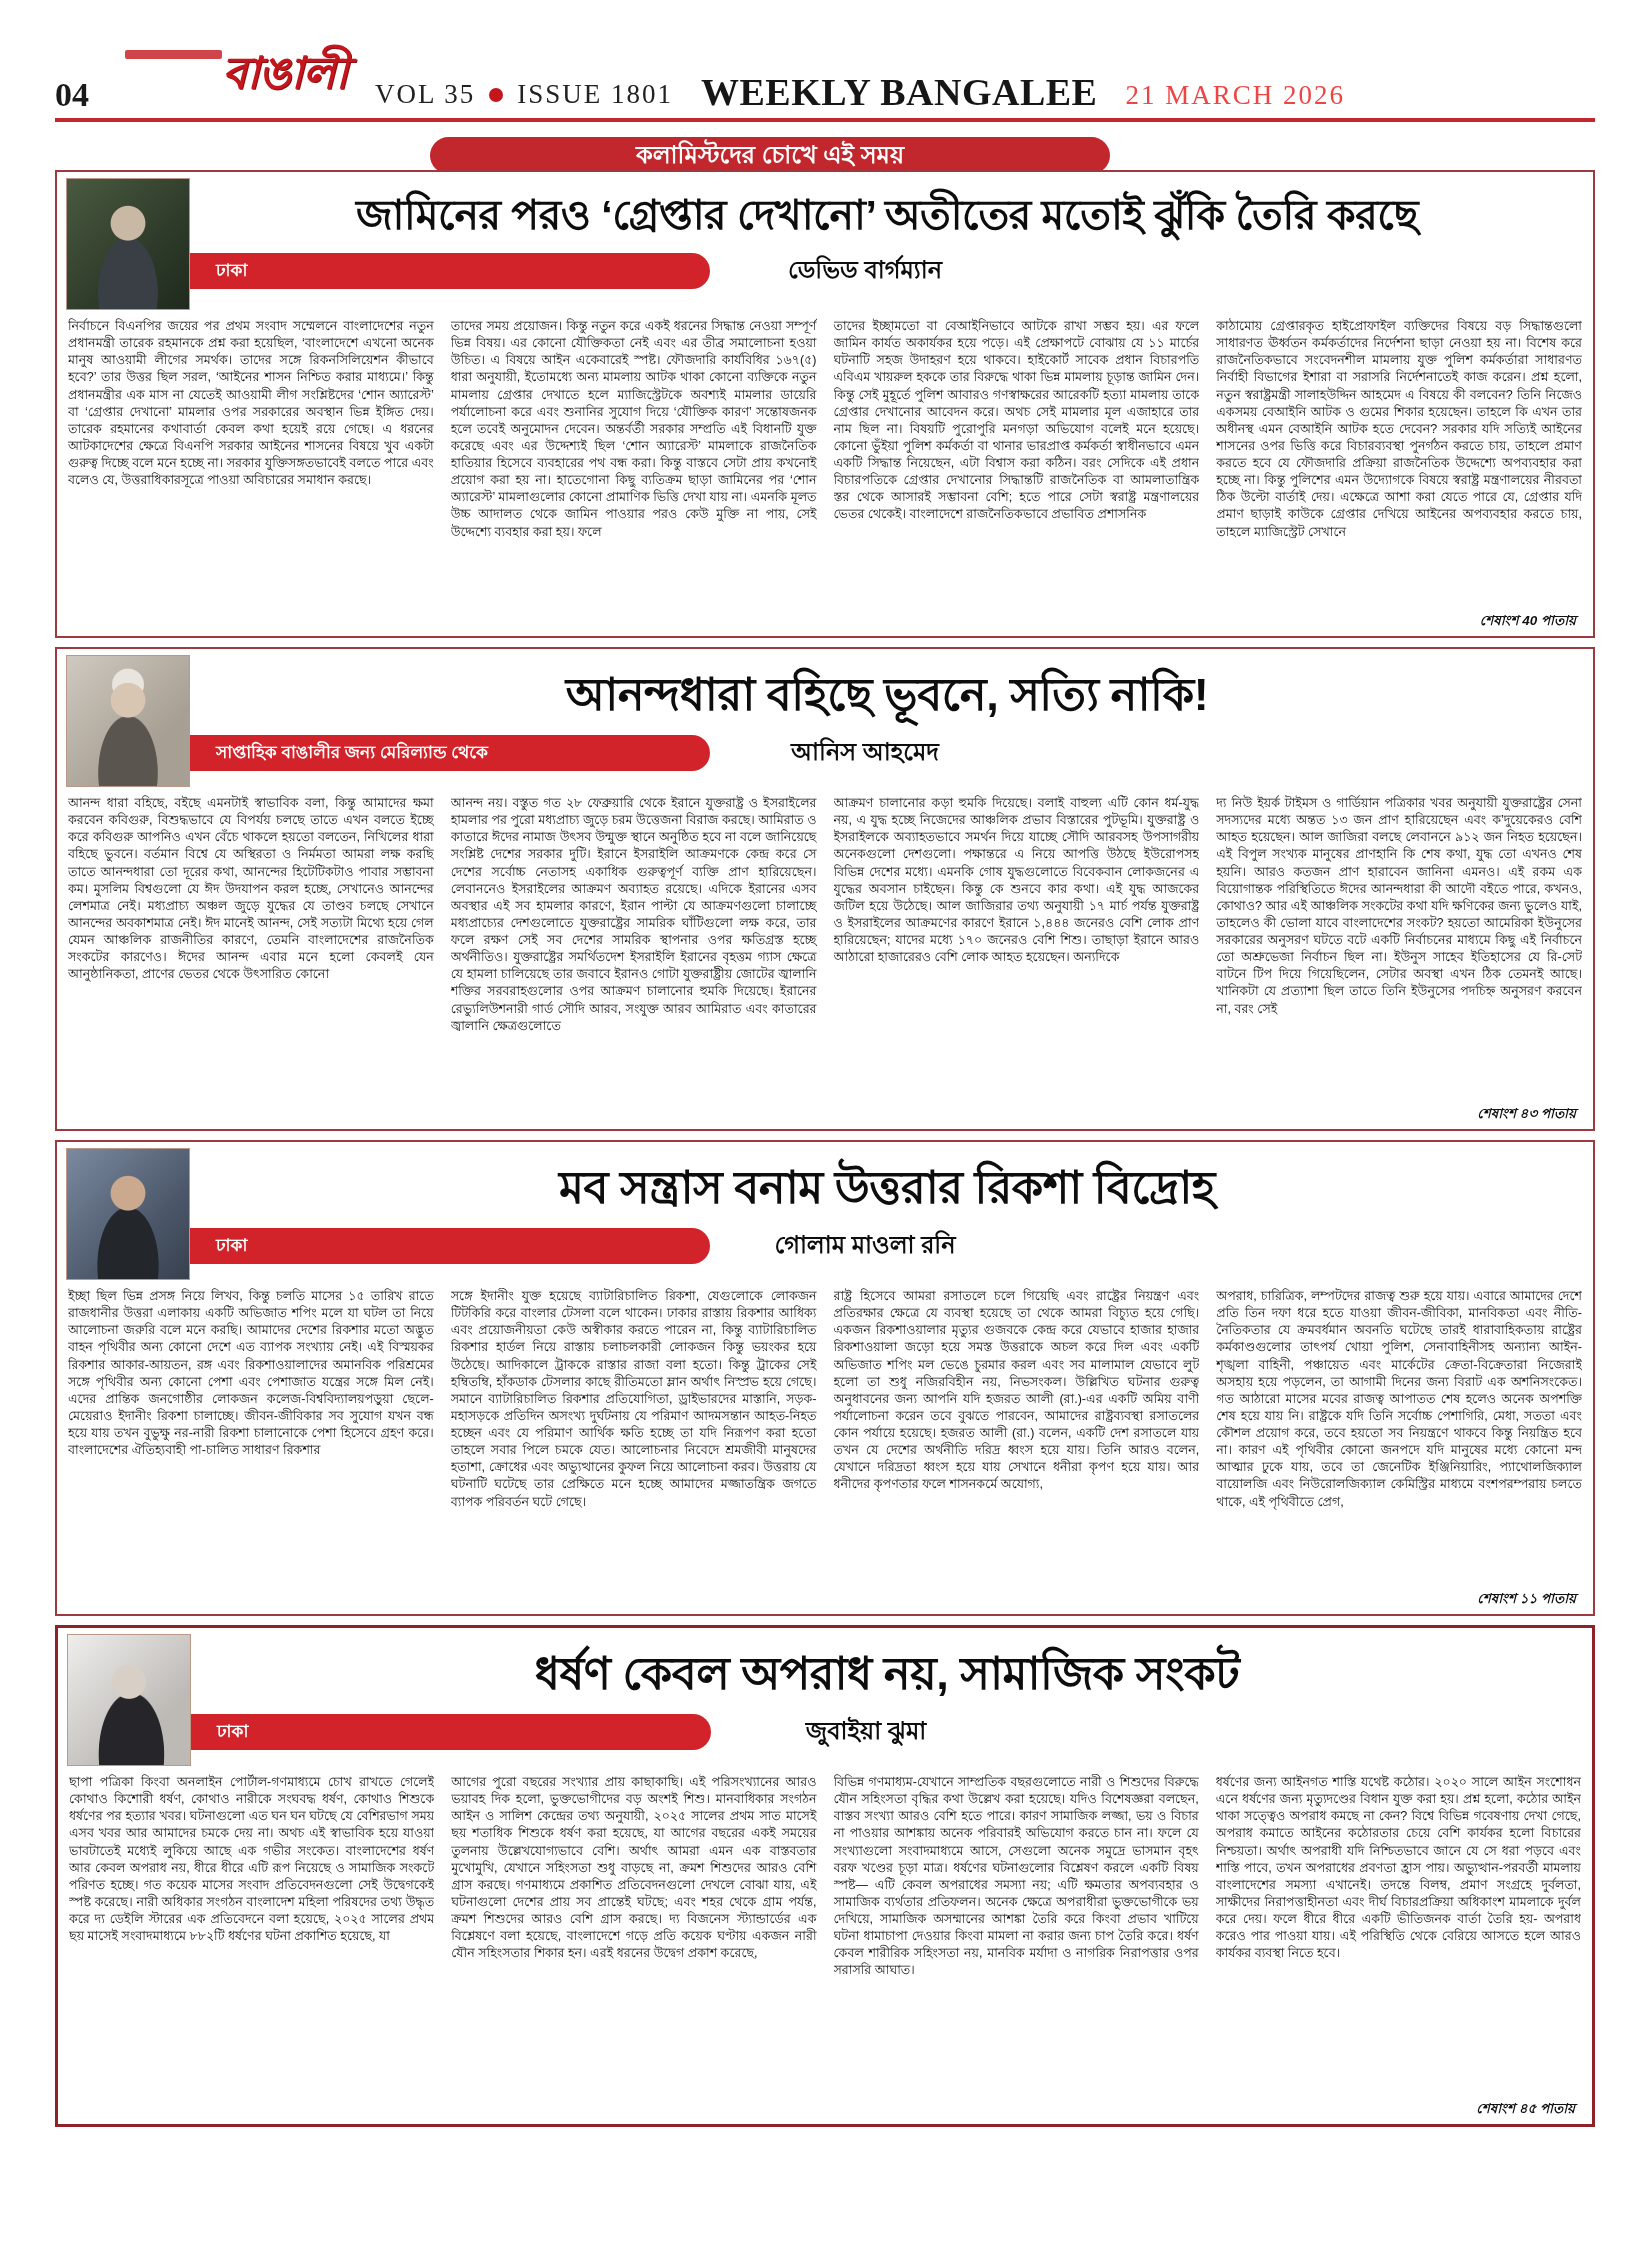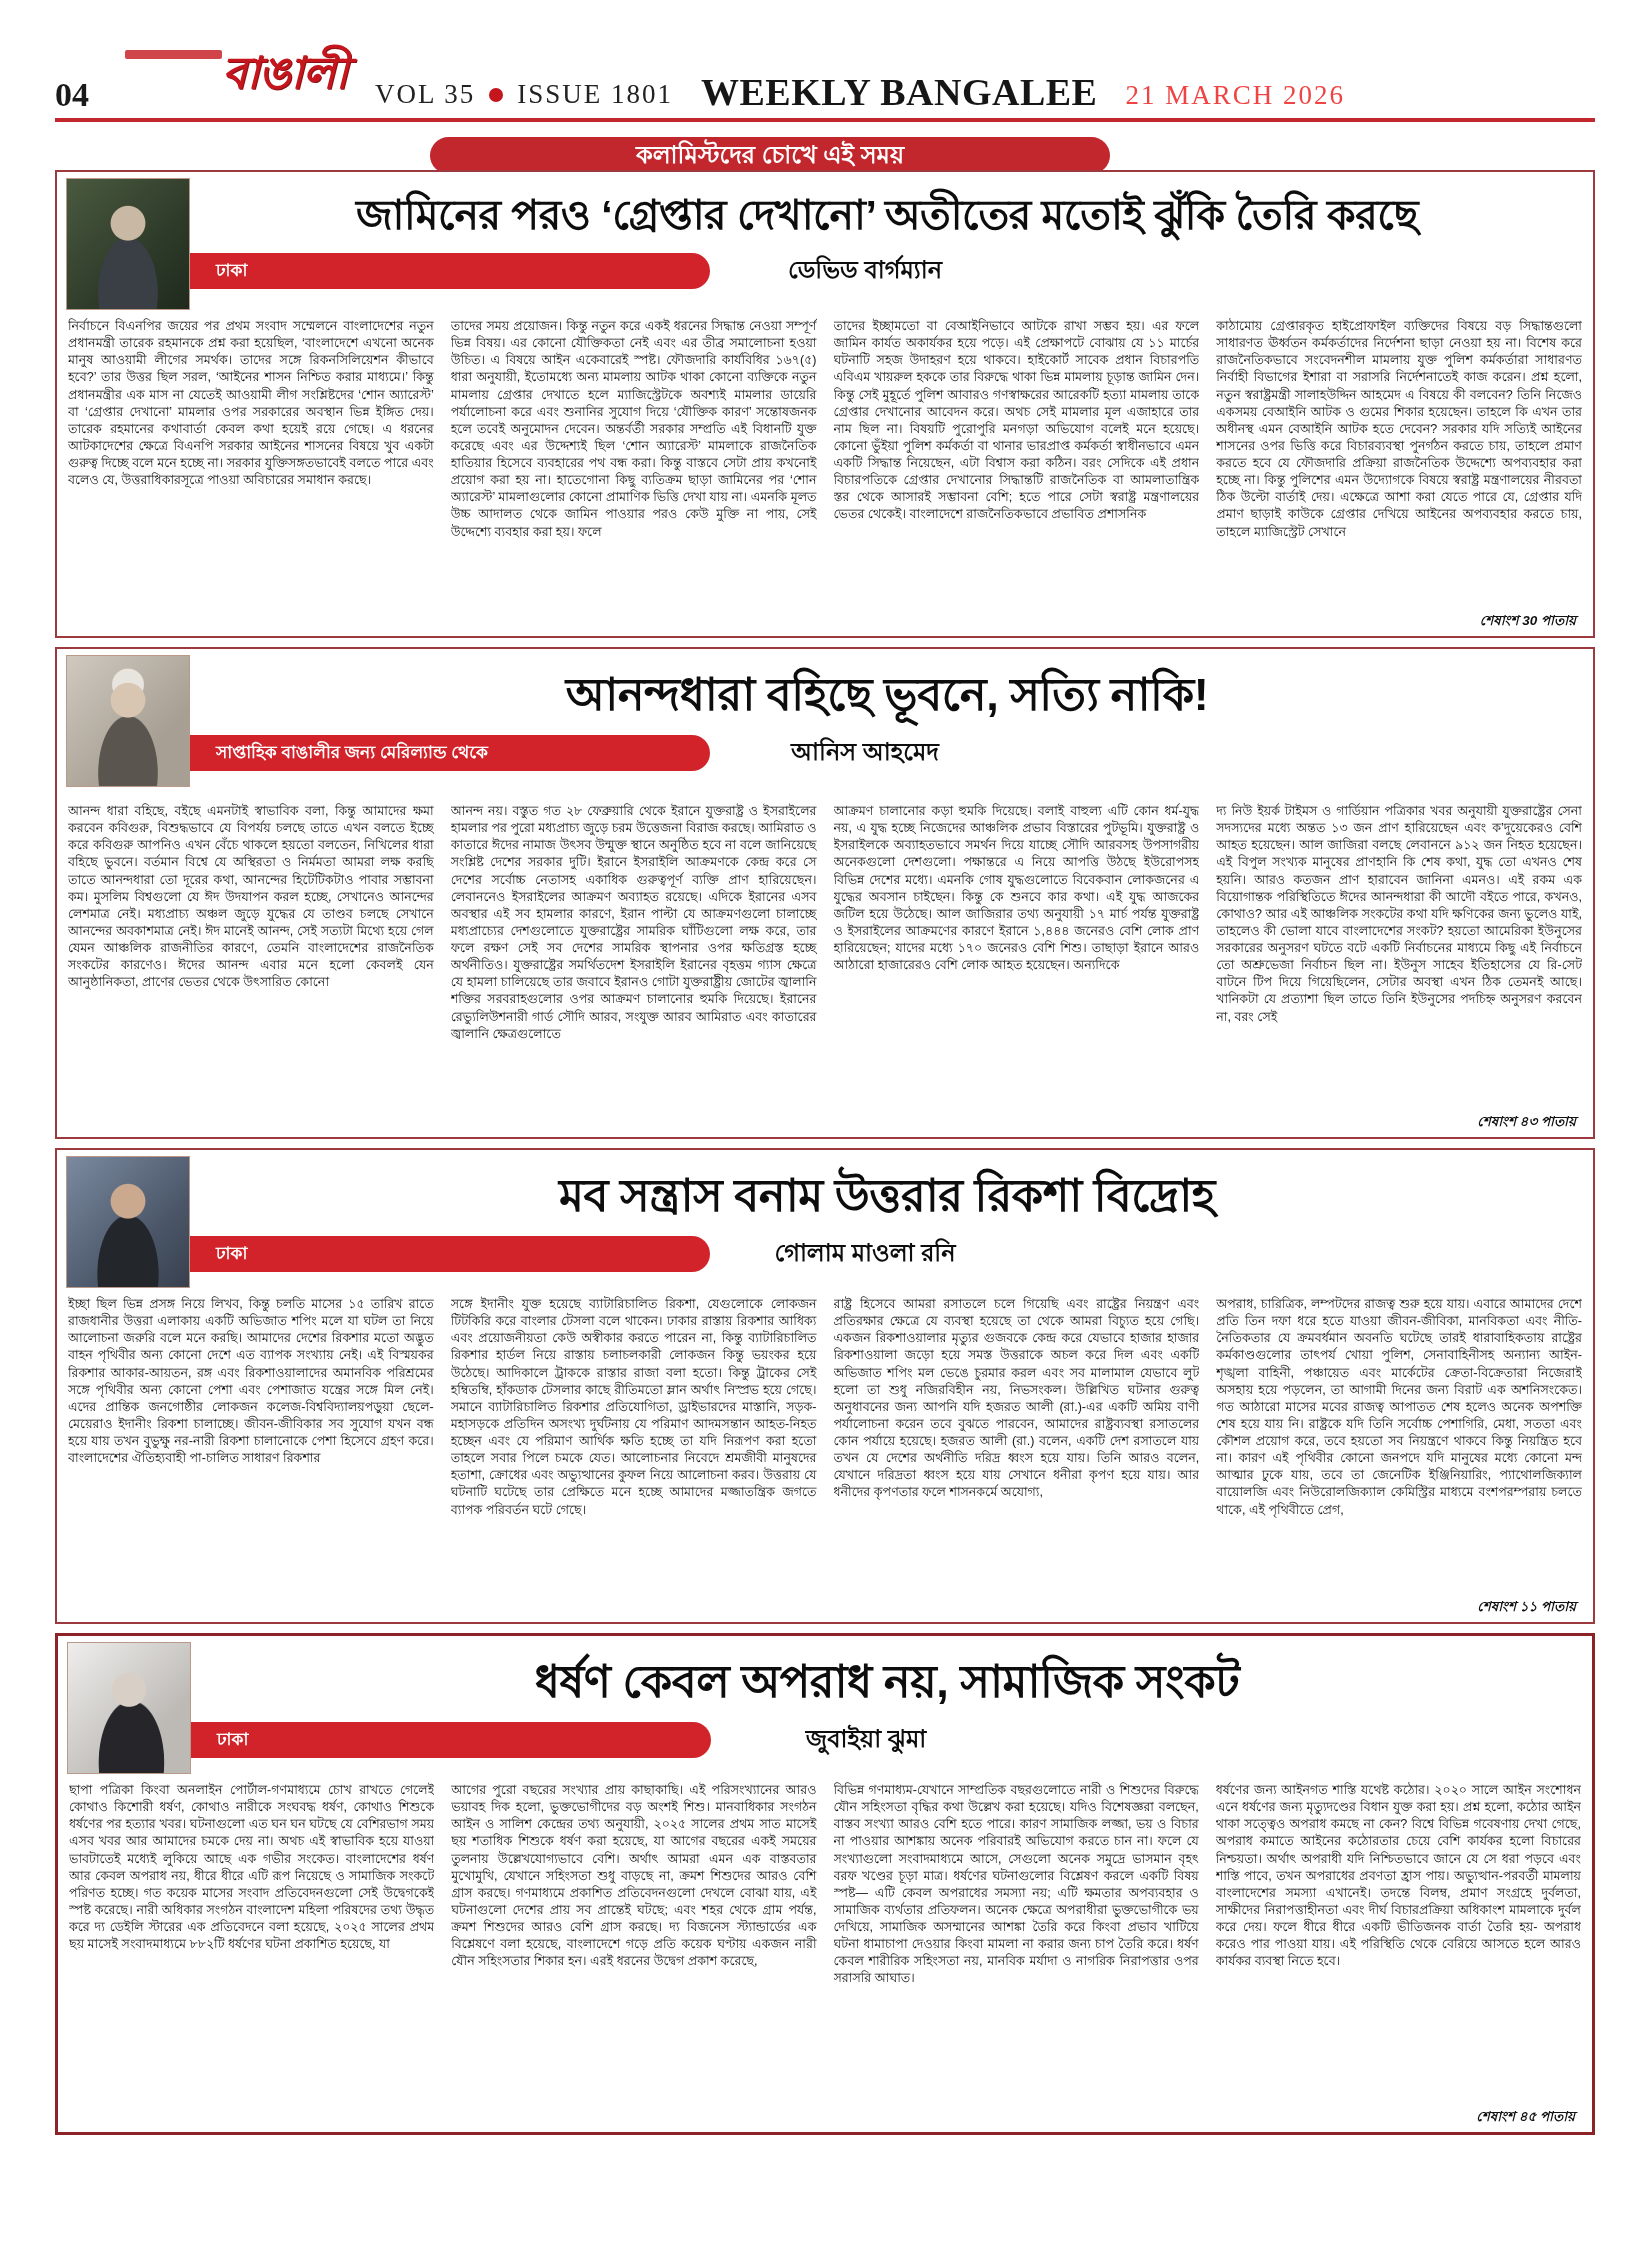--- a/index.html
+++ b/index.html
@@ -67,21 +67,21 @@
   .meta { display:flex; align-items:center; height:40px; margin-top:2px; }
   .pill {
     width:520px; height:36px; background:#d2232a; color:#fff;
     border-radius:0 20px 20px 0; display:flex; align-items:center;
     padding-left:26px; font-size:17px; font-weight:bold;
   }
   .byline { width:310px; text-align:center; font-size:24px; font-weight:bold; color:#0d0d0d; }
   .cols { display:flex; gap:17px; padding:8px 2px 2px 2px; }
   .col { flex:1 1 0; font-size:12.6px; line-height:1.36; text-align:justify; color:#141414; overflow:hidden; min-width:0; }
   .article-1 .cols .col { height:312px; }
-  .article-2 .cols .col { height:328px;margin-top:8px; }
+  .article-2 .cols .col { height:328px; }
   .article-3 .cols .col { height:320px; }
   .article-4 .cols .col { height:344px; }
   .col.lastcol { display:flex; flex-direction:column; }
   .col .coltext { flex:1 1 auto; overflow:hidden; }
   .cont { flex:0 0 auto; text-align:right; font-style:italic; font-weight:bold; font-size:13.5px; padding:2px 6px 0 0; color:#111; }
 </style>
 </head>
 <body>
 
 <div class="masthead">
@@ -114,21 +114,21 @@
         <div class="byline">ডেভিড বার্গম্যান</div>
       </div>
     </div>
   </div>
   <div class="cols">
     <div class="col">নির্বাচনে বিএনপির জয়ের পর প্রথম সংবাদ সম্মেলনে বাংলাদেশের নতুন প্রধানমন্ত্রী তারেক রহমানকে প্রশ্ন করা হয়েছিল, ‘বাংলাদেশে এখনো অনেক মানুষ আওয়ামী লীগের সমর্থক। তাদের সঙ্গে রিকনসিলিয়েশন কীভাবে হবে?’ তার উত্তর ছিল সরল, ‘আইনের শাসন নিশ্চিত করার মাধ্যমে।’ কিন্তু প্রধানমন্ত্রীর এক মাস না যেতেই আওয়ামী লীগ সংশ্লিষ্টদের ‘শোন অ্যারেস্ট’ বা ‘গ্রেপ্তার দেখানো’ মামলার ওপর সরকারের অবস্থান ভিন্ন ইঙ্গিত দেয়। তারেক রহমানের কথাবার্তা কেবল কথা হয়েই রয়ে গেছে। এ ধরনের আটকাদেশের ক্ষেত্রে বিএনপি সরকার আইনের শাসনের বিষয়ে খুব একটা গুরুত্ব দিচ্ছে বলে মনে হচ্ছে না। সরকার যুক্তিসঙ্গতভাবেই বলতে পারে এবং বলেও যে, উত্তরাধিকারসূত্রে পাওয়া অবিচারের সমাধান করছে।</div>
     <div class="col">তাদের সময় প্রয়োজন। কিন্তু নতুন করে একই ধরনের সিদ্ধান্ত নেওয়া সম্পূর্ণ ভিন্ন বিষয়। এর কোনো যৌক্তিকতা নেই এবং এর তীব্র সমালোচনা হওয়া উচিত। এ বিষয়ে আইন একেবারেই স্পষ্ট। ফৌজদারি কার্যবিধির ১৬৭(৫) ধারা অনুযায়ী, ইতোমধ্যে অন্য মামলায় আটক থাকা কোনো ব্যক্তিকে নতুন মামলায় গ্রেপ্তার দেখাতে হলে ম্যাজিস্ট্রেটকে অবশ্যই মামলার ডায়েরি পর্যালোচনা করে এবং শুনানির সুযোগ দিয়ে ‘যৌক্তিক কারণ’ সন্তোষজনক হলে তবেই অনুমোদন দেবেন। অন্তর্বর্তী সরকার সম্প্রতি এই বিধানটি যুক্ত করেছে এবং এর উদ্দেশ্যই ছিল ‘শোন অ্যারেস্ট’ মামলাকে রাজনৈতিক হাতিয়ার হিসেবে ব্যবহারের পথ বন্ধ করা। কিন্তু বাস্তবে সেটা প্রায় কখনোই প্রয়োগ করা হয় না। হাতেগোনা কিছু ব্যতিক্রম ছাড়া জামিনের পর ‘শোন অ্যারেস্ট’ মামলাগুলোর কোনো প্রামাণিক ভিত্তি দেখা যায় না। এমনকি মূলত উচ্চ আদালত থেকে জামিন পাওয়ার পরও কেউ মুক্তি না পায়, সেই উদ্দেশ্যে ব্যবহার করা হয়। ফলে</div>
     <div class="col">তাদের ইচ্ছামতো বা বেআইনিভাবে আটকে রাখা সম্ভব হয়। এর ফলে জামিন কার্যত অকার্যকর হয়ে পড়ে। এই প্রেক্ষাপটে বোঝায় যে ১১ মার্চের ঘটনাটি সহজ উদাহরণ হয়ে থাকবে। হাইকোর্ট সাবেক প্রধান বিচারপতি এবিএম খায়রুল হককে তার বিরুদ্ধে থাকা ভিন্ন মামলায় চূড়ান্ত জামিন দেন। কিন্তু সেই মুহূর্তে পুলিশ আবারও গণস্বাক্ষরের আরেকটি হত্যা মামলায় তাকে গ্রেপ্তার দেখানোর আবেদন করে। অথচ সেই মামলার মূল এজাহারে তার নাম ছিল না। বিষয়টি পুরোপুরি মনগড়া অভিযোগ বলেই মনে হয়েছে। কোনো ভুঁইয়া পুলিশ কর্মকর্তা বা থানার ভারপ্রাপ্ত কর্মকর্তা স্বাধীনভাবে এমন একটি সিদ্ধান্ত নিয়েছেন, এটা বিশ্বাস করা কঠিন। বরং সেদিকে এই প্রধান বিচারপতিকে গ্রেপ্তার দেখানোর সিদ্ধান্তটি রাজনৈতিক বা আমলাতান্ত্রিক স্তর থেকে আসারই সম্ভাবনা বেশি; হতে পারে সেটা স্বরাষ্ট্র মন্ত্রণালয়ের ভেতর থেকেই। বাংলাদেশে রাজনৈতিকভাবে প্রভাবিত প্রশাসনিক</div>
     <div class="col lastcol">
       <div class="coltext">কাঠামোয় গ্রেপ্তারকৃত হাইপ্রোফাইল ব্যক্তিদের বিষয়ে বড় সিদ্ধান্তগুলো সাধারণত ঊর্ধ্বতন কর্মকর্তাদের নির্দেশনা ছাড়া নেওয়া হয় না। বিশেষ করে রাজনৈতিকভাবে সংবেদনশীল মামলায় যুক্ত পুলিশ কর্মকর্তারা সাধারণত নির্বাহী বিভাগের ইশারা বা সরাসরি নির্দেশনাতেই কাজ করেন। প্রশ্ন হলো, নতুন স্বরাষ্ট্রমন্ত্রী সালাহউদ্দিন আহমেদ এ বিষয়ে কী বলবেন? তিনি নিজেও একসময় বেআইনি আটক ও গুমের শিকার হয়েছেন। তাহলে কি এখন তার অধীনস্থ এমন বেআইনি আটক হতে দেবেন? সরকার যদি সত্যিই আইনের শাসনের ওপর ভিত্তি করে বিচারব্যবস্থা পুনর্গঠন করতে চায়, তাহলে প্রমাণ করতে হবে যে ফৌজদারি প্রক্রিয়া রাজনৈতিক উদ্দেশ্যে অপব্যবহার করা হচ্ছে না। কিন্তু পুলিশের এমন উদ্যোগকে বিষয়ে স্বরাষ্ট্র মন্ত্রণালয়ের নীরবতা ঠিক উল্টো বার্তাই দেয়। এক্ষেত্রে আশা করা যেতে পারে যে, গ্রেপ্তার যদি প্রমাণ ছাড়াই কাউকে গ্রেপ্তার দেখিয়ে আইনের অপব্যবহার করতে চায়, তাহলে ম্যাজিস্ট্রেট সেখানে</div>
-      <div class="cont">শেষাংশ 30 পাতায়</div>
+      <div class="cont">শেষাংশ 40 পাতায়</div>
     </div>
   </div>
 </div>
 
 <div class="article article-2">
   <div class="art-top">
     <div class="photo photo-2"></div>
     <div class="art-right">
       <div class="headline">আনন্দধারা বহিছে ভূবনে, সত্যি নাকি!</div>
       <div class="meta">

